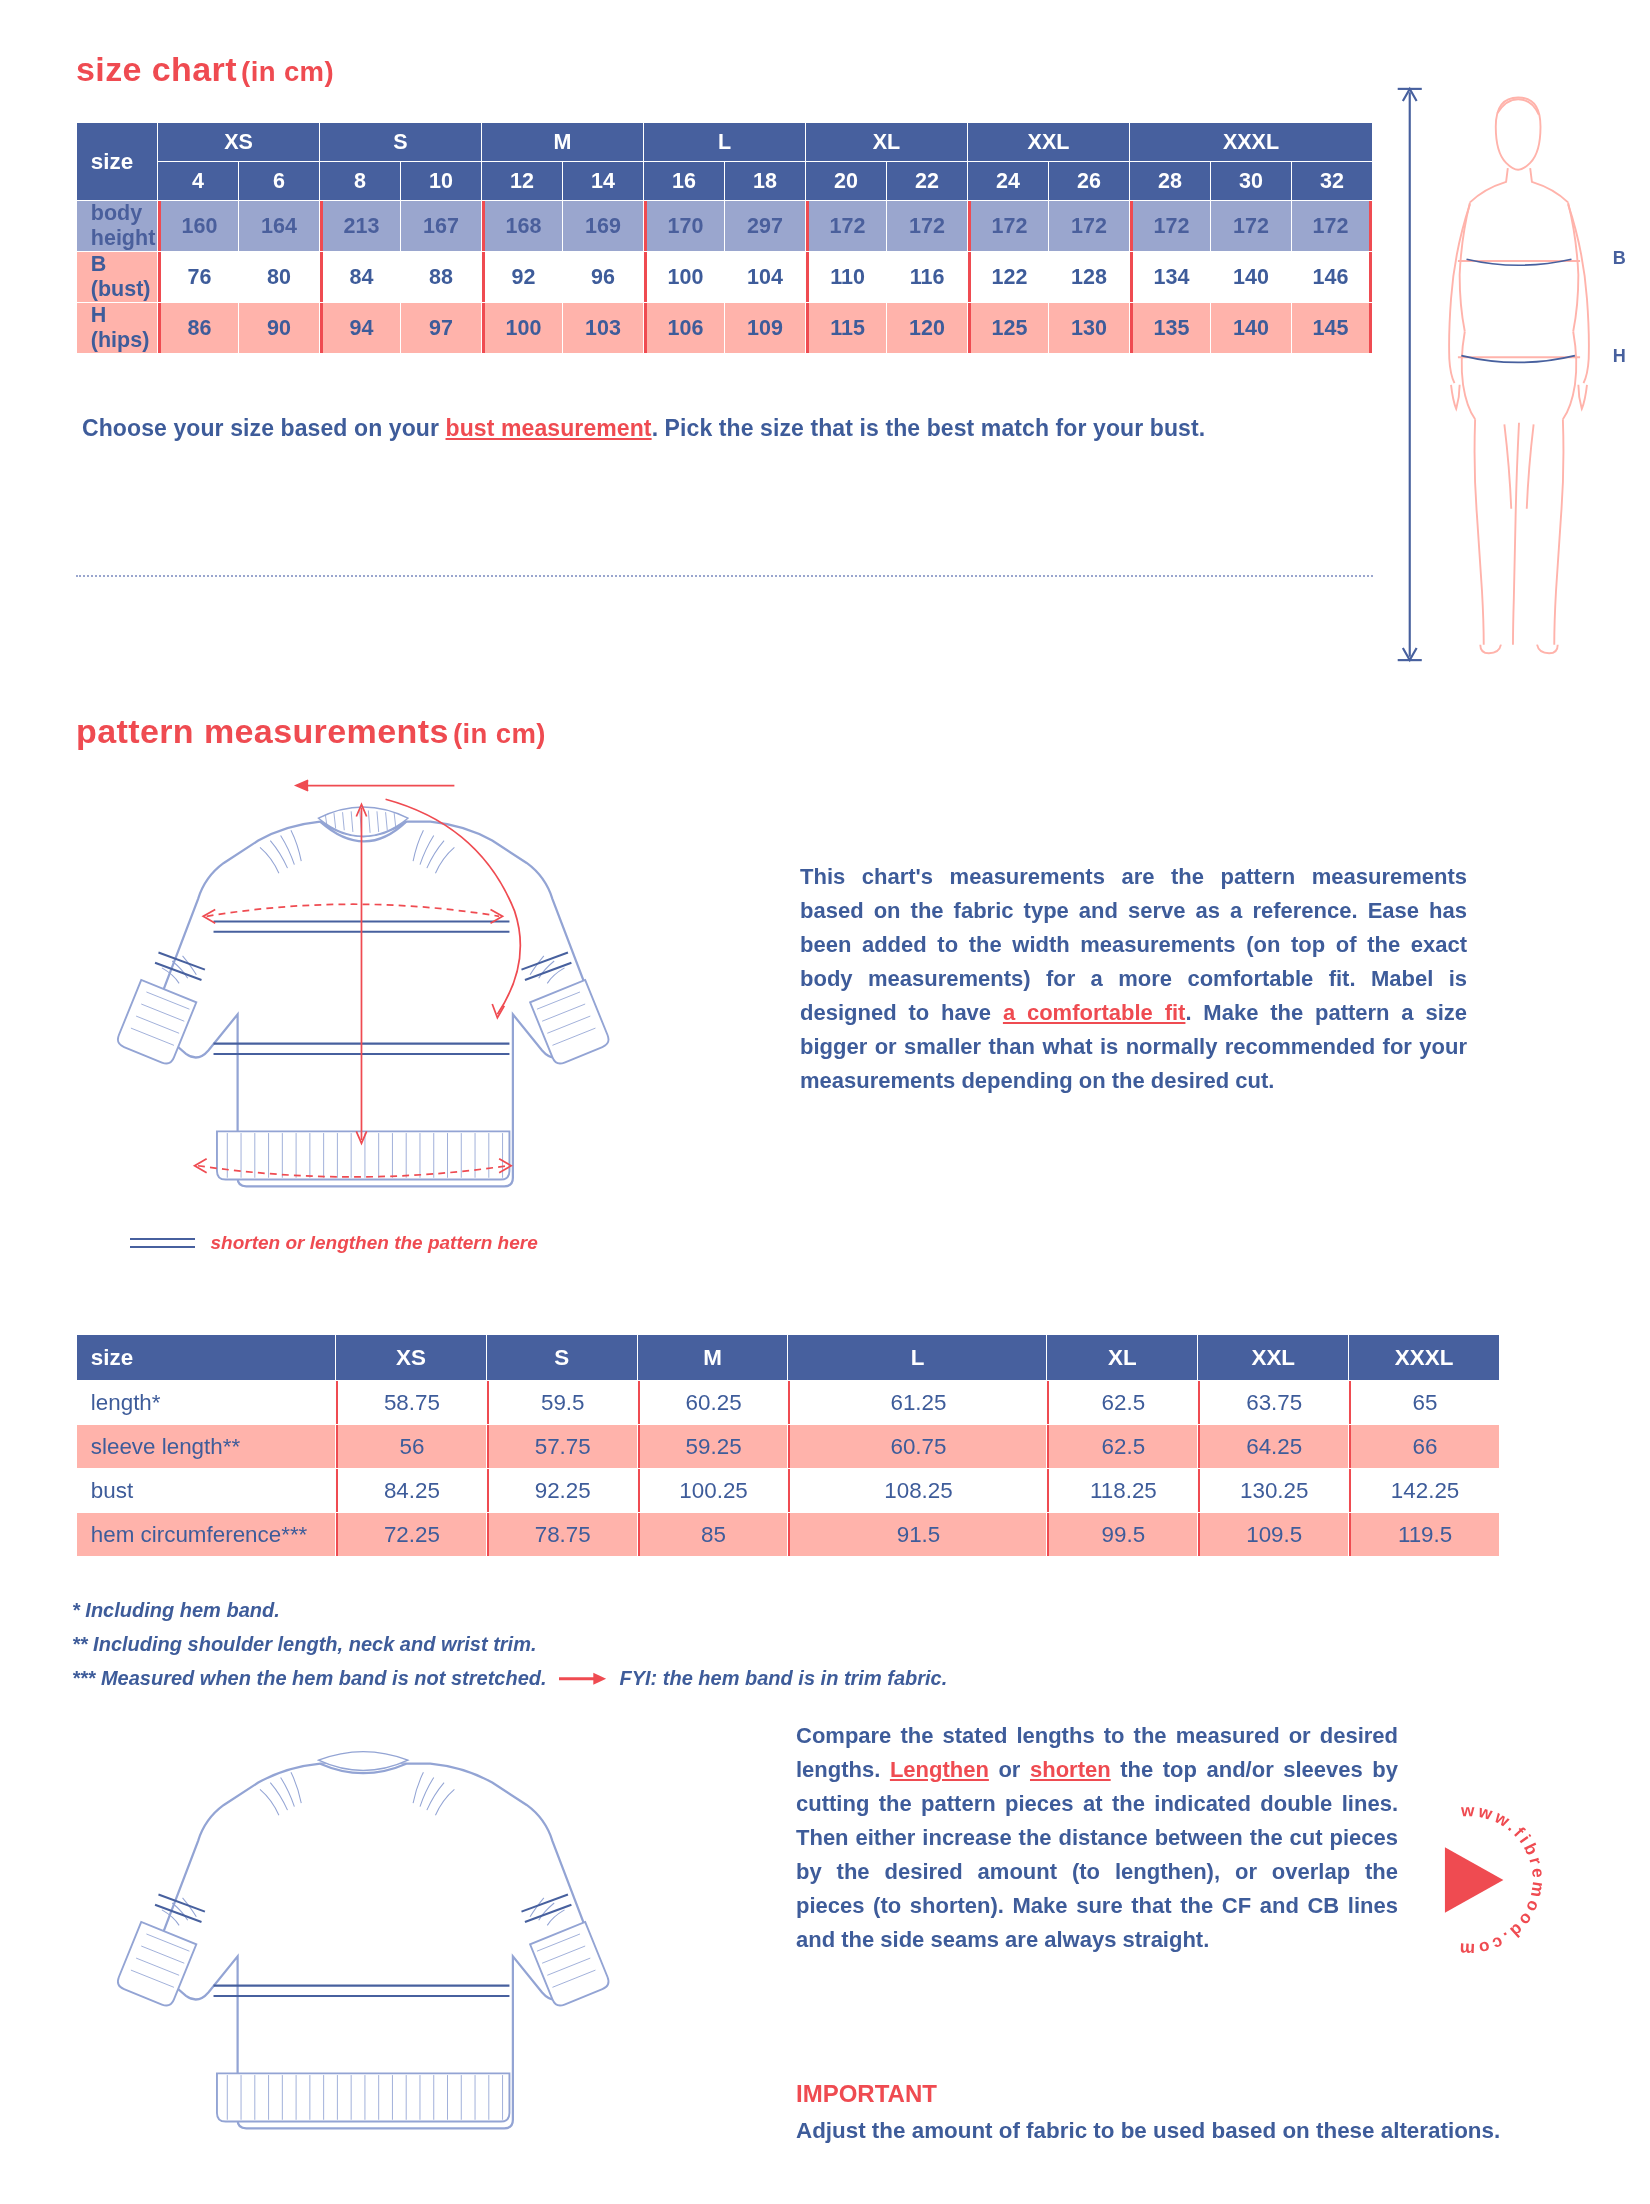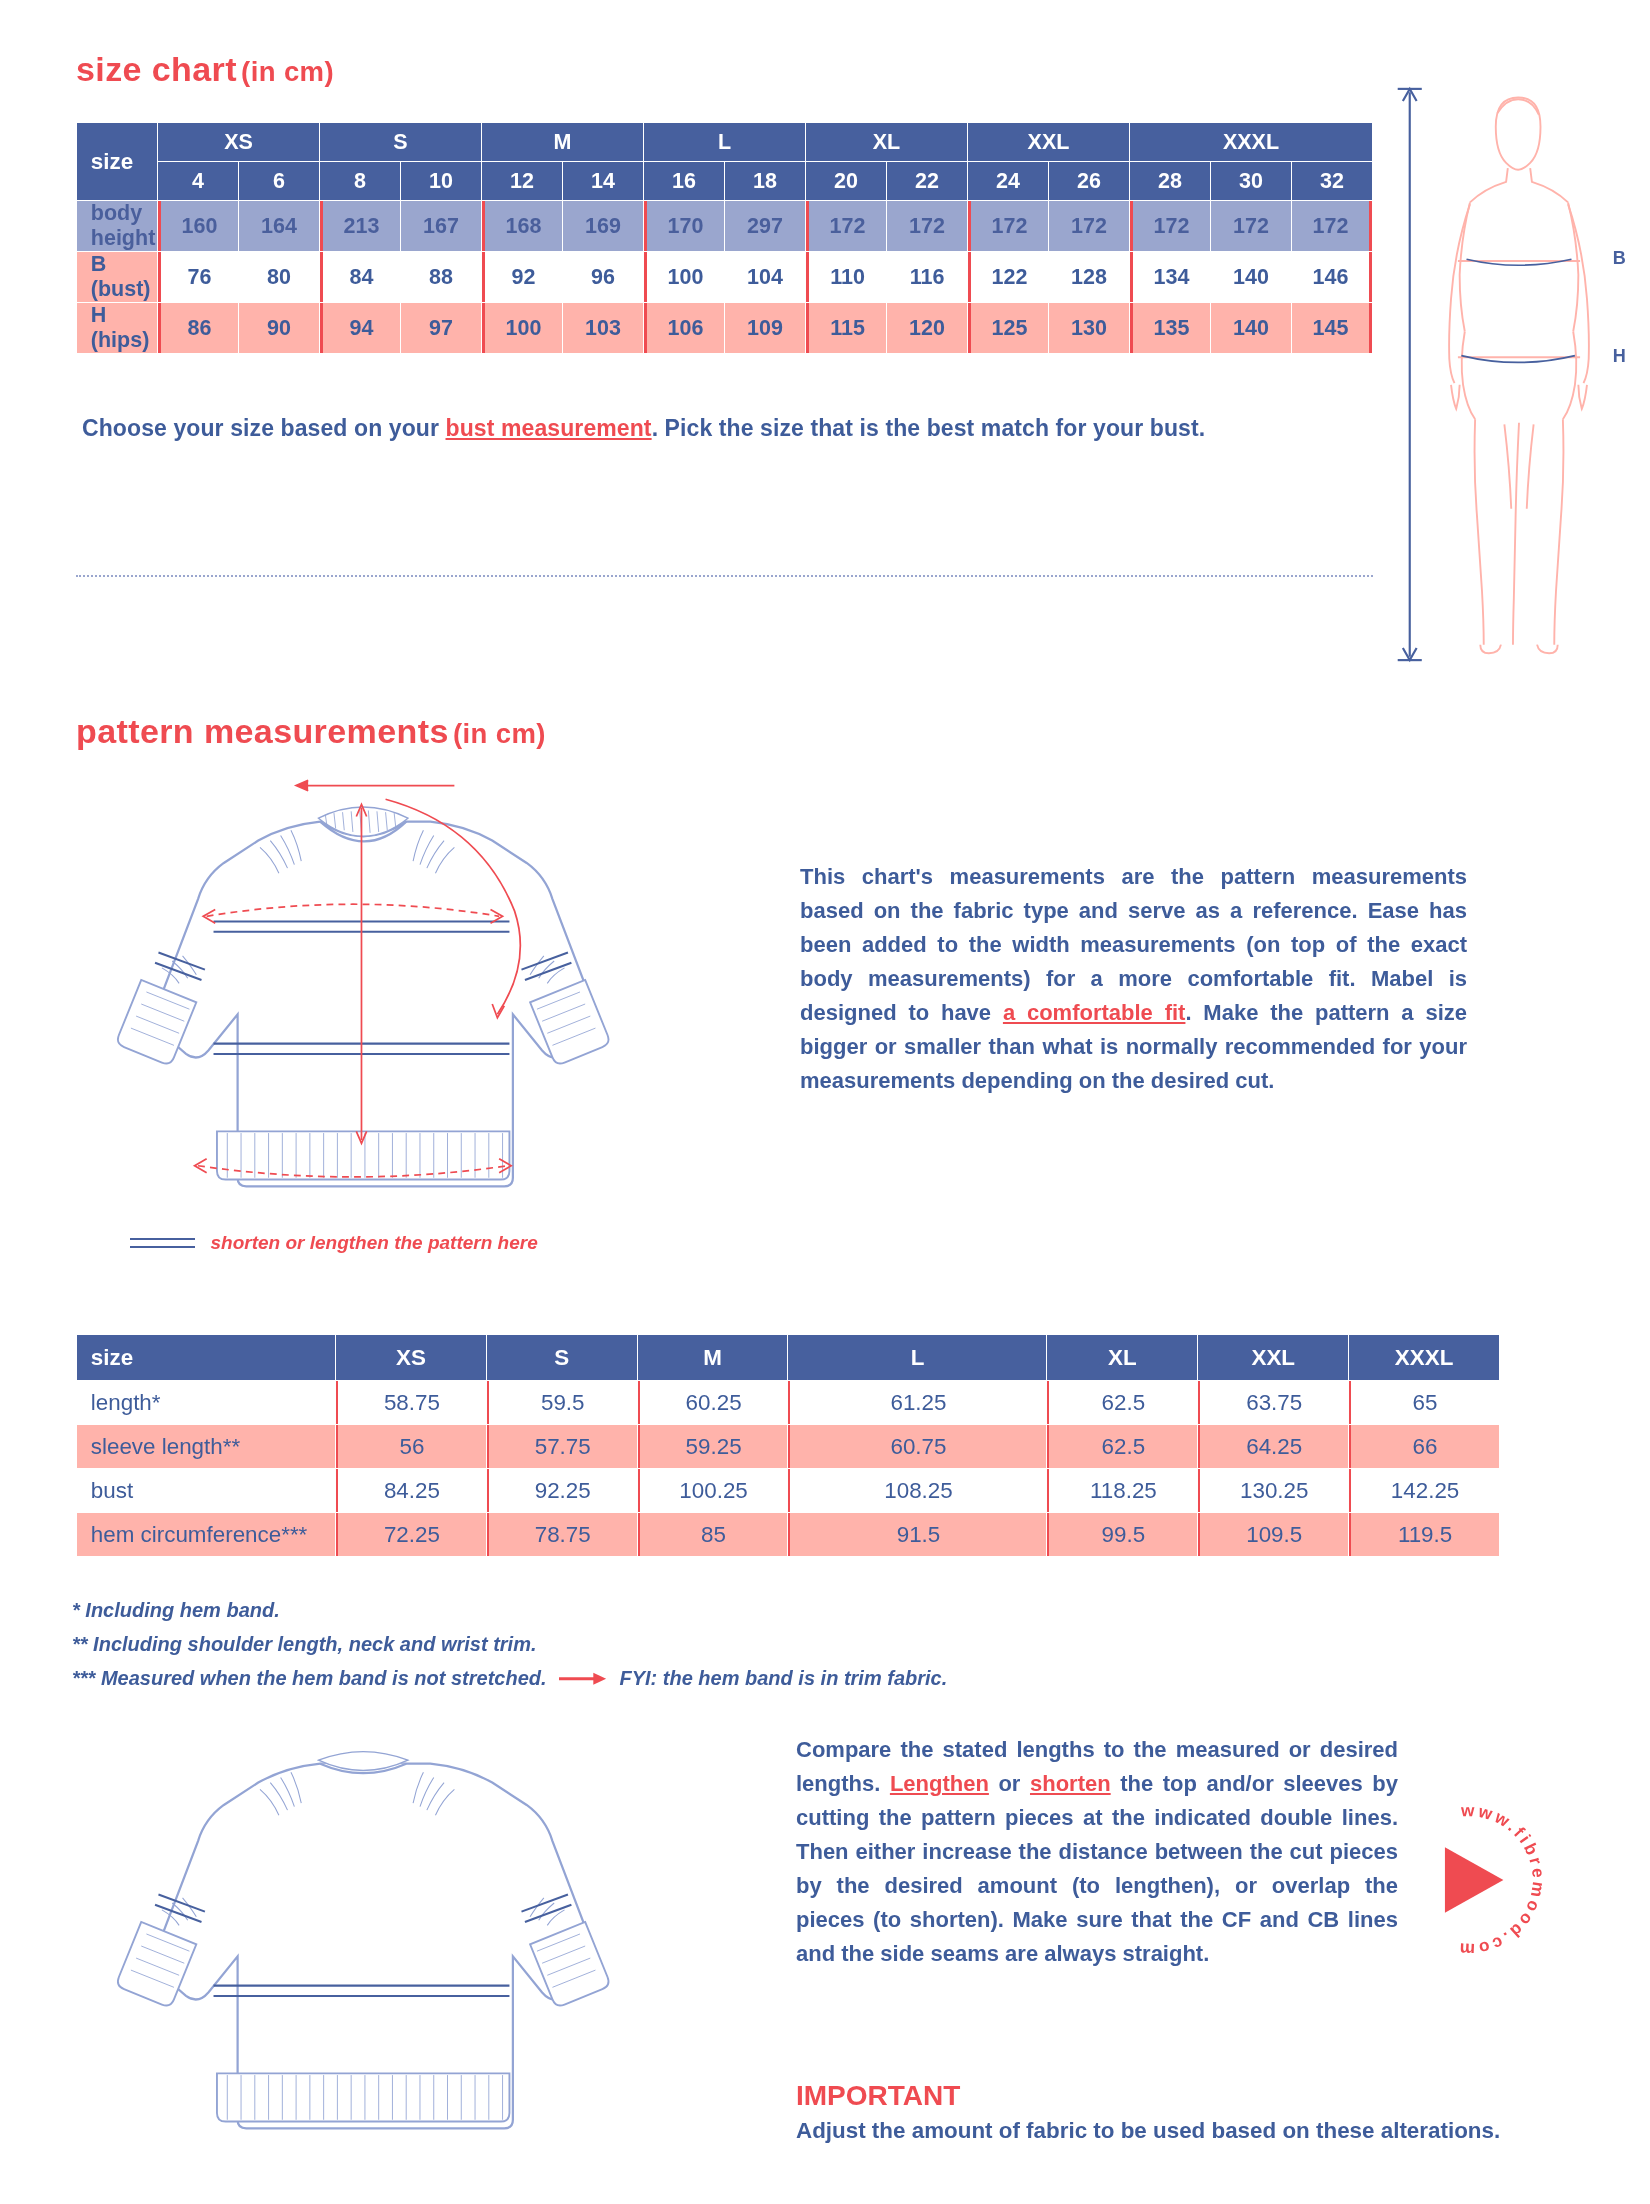--- a/index.html
+++ b/index.html
@@ -133,26 +133,26 @@
   }
   .arrow-inline { display: inline-block; vertical-align: middle; margin: 0 6.9px; }
 
   
   .illus-bottom { position: absolute; left: 69px; top: 1712px; width: 714px; height: 456px; }
 
   
   .para-bottom {
     position: absolute; left: 796px; top: 1719px; width: 602px;
     font-size: 22px; font-weight: bold; color: #3e5c9a;
-    line-height: 34px; text-align: justify; margin-top: 14px;
+    line-height: 34px; text-align: justify;
   }
   .para-bottom .hl { color: #ef4b51; text-decoration: underline; }
   .important-title {
     position: absolute; left: 796px; top: 2080px;
-    font-size: 28px; font-weight: bold; color: #ef4b51;
+    font-size: 24px; font-weight: bold; color: #ef4b51;
   }
   .important-body {
     position: absolute; left: 796px; top: 2118px;
     font-size: 22.4px; font-weight: bold; color: #3e5c9a;
   }
 
   
   .logo { position: absolute; left: 1383px; top: 1794px; width: 172px; height: 172px; }
 </style>
 </head>

